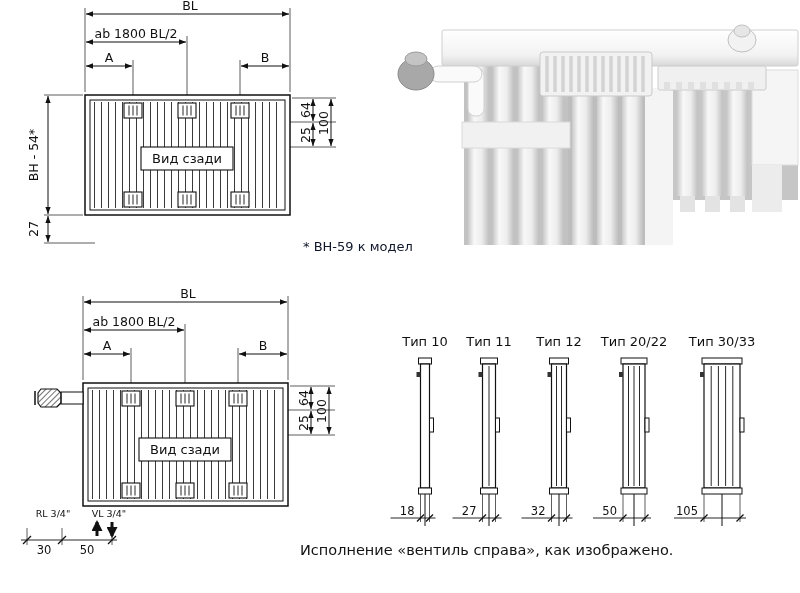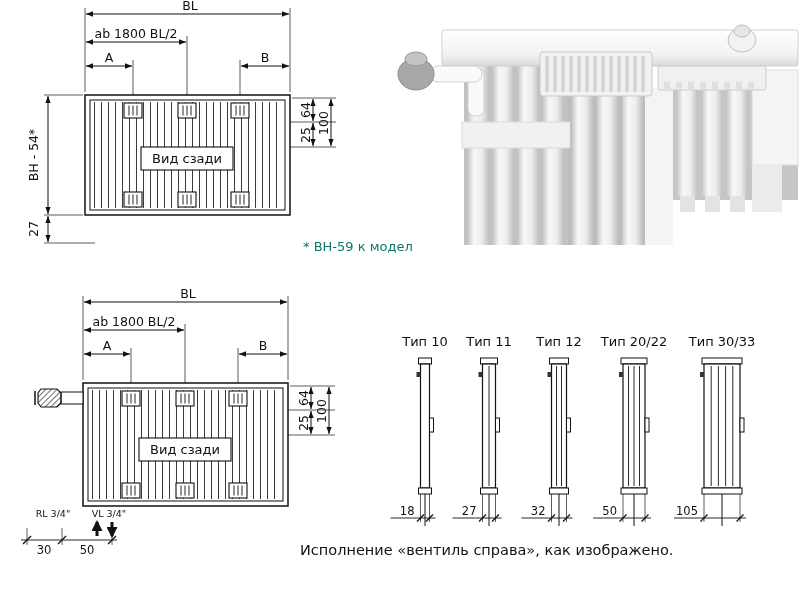--- a/index.html
+++ b/index.html
@@ -10,21 +10,21 @@
   }
   .abs { position:absolute; }
   svg text { font-family:"DejaVu Sans", sans-serif; fill:#111; }
   .dimtxt { font-size:12.5px; }
   .boxtxt  { font-size:13px; }
   .typetxt { font-size:13px; }
   .tinytxt { font-size:9.5px; }
   .numtxt  { font-size:11.5px; }
   .note {
     position:absolute; left:303px; top:239px;
-    font-size:13px; color:#0f766e; white-space:nowrap;
+    font-size:13px; color:#0f172a; white-space:nowrap;
   }
   .footer {
     position:absolute; left:300px; top:537px;
     font-size:14.5px; color:#141414; line-height:27px; white-space:nowrap;text-align:center;
   }
 </style>
 </head>
 <body>
 
 <div class="page">

